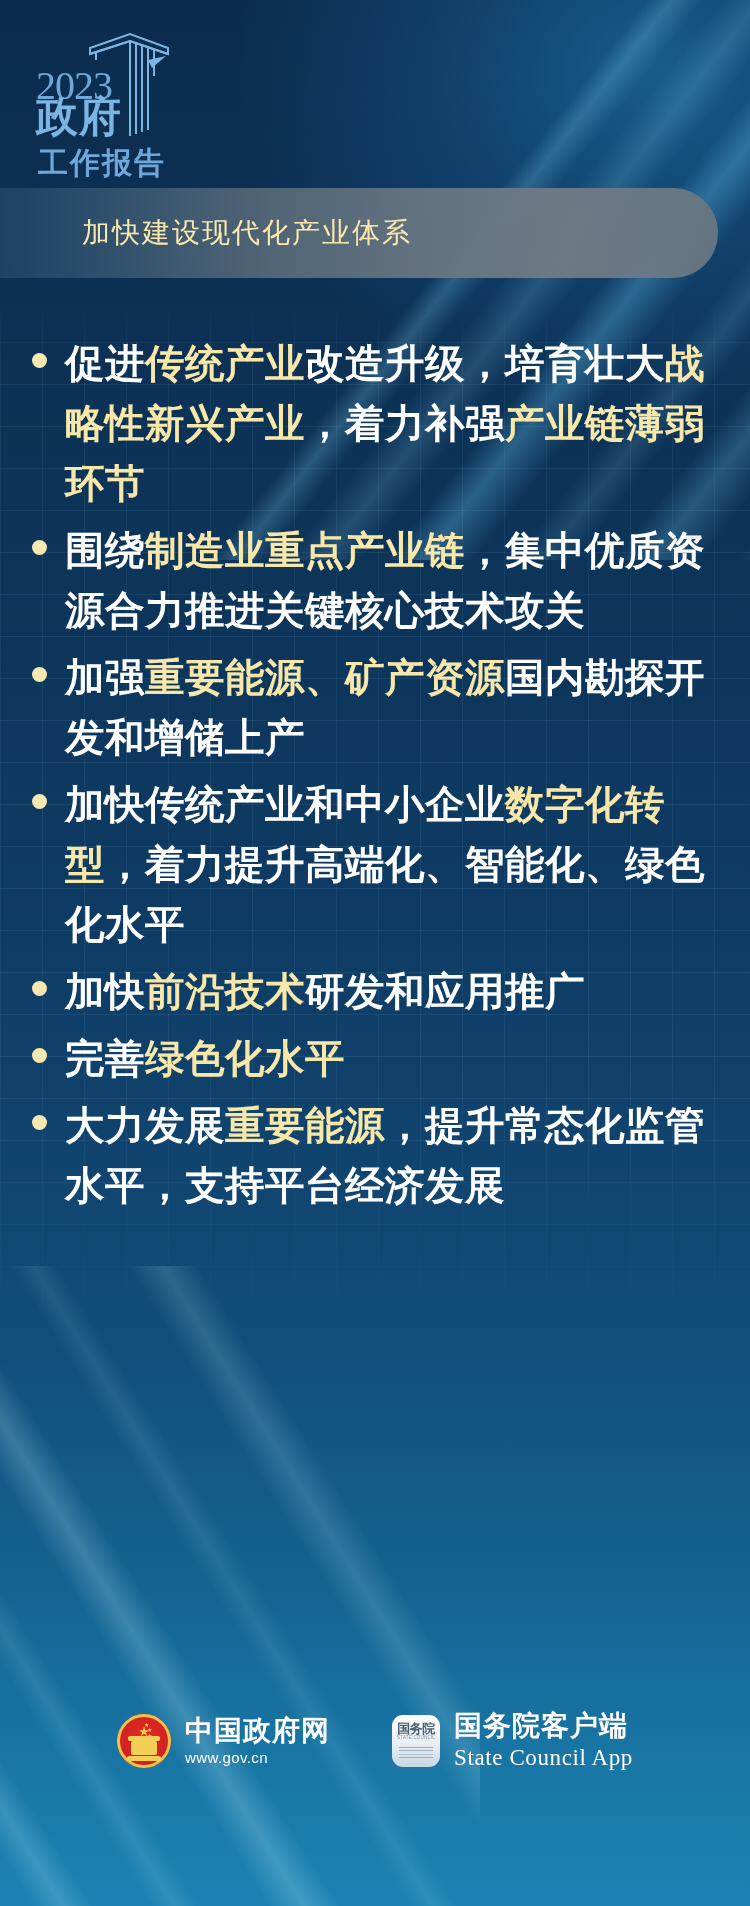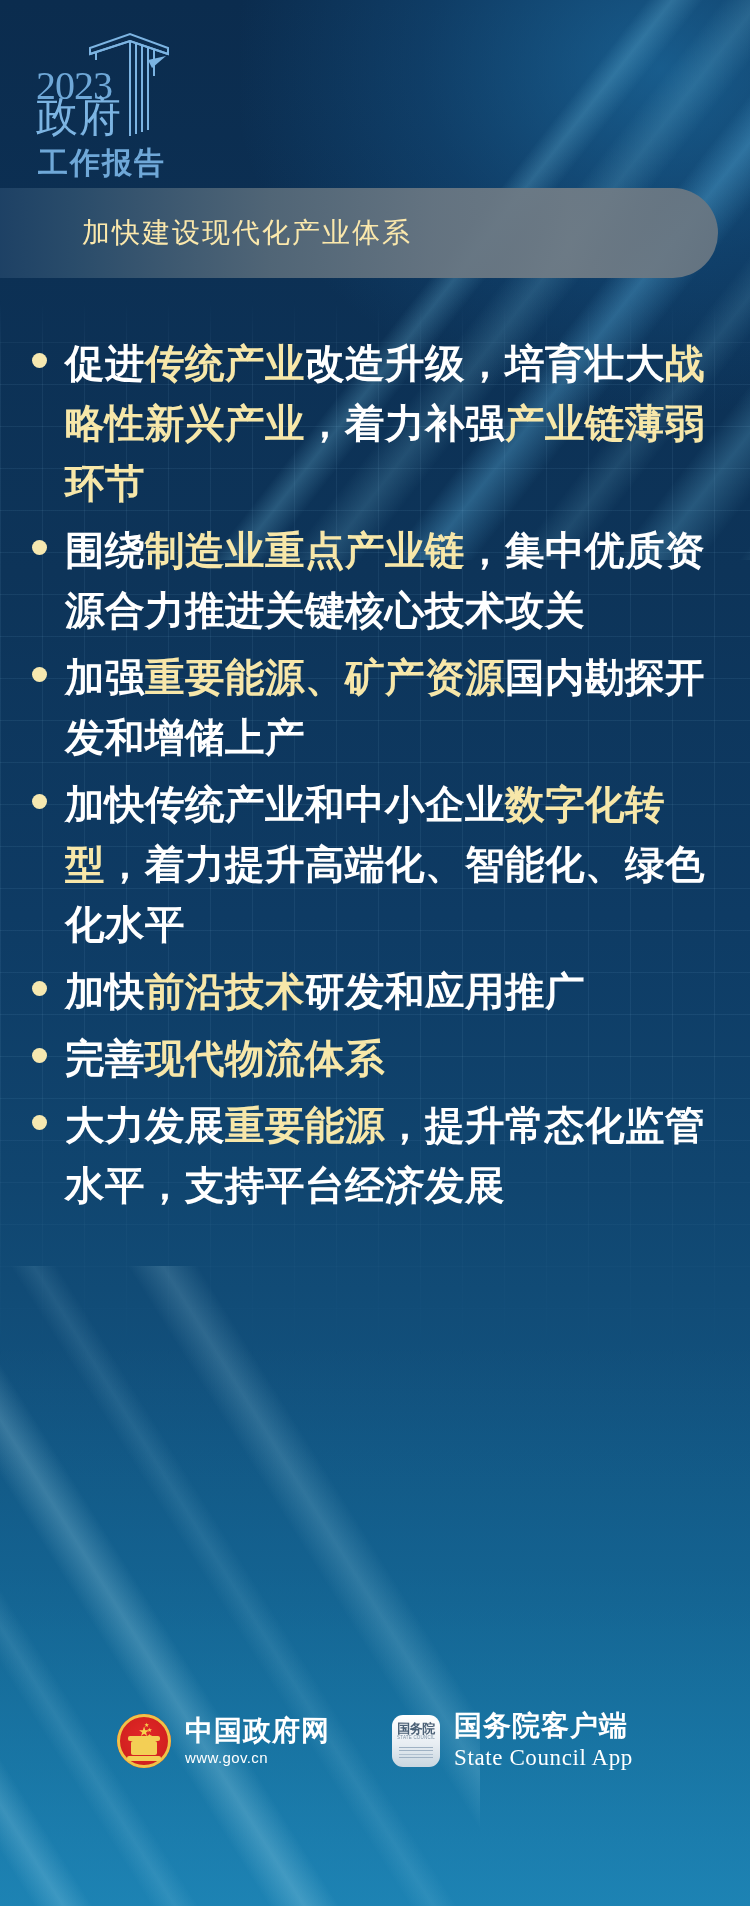--- a/index.html
+++ b/index.html
@@ -113,21 +113,21 @@
     font-weight: 400;
     letter-spacing: -1px;
     color: #6fa8d8;
     line-height: 1;
   }
   .logo-cn-1 {
     position: absolute;
     left: 2px;
     top: 66px;
     font-size: 42px;
-    font-weight: 400;
+    font-weight: 700;
     color: #7cb4e2;
     letter-spacing: 1px;
     line-height: 1;
   }
   .logo-cn-2 {
     position: absolute;
     left: 4px;
     top: 110px;
     font-size: 30px;
     font-weight: 700;
@@ -380,21 +380,21 @@
       <div class="bullet-item">
         <div class="bullet-dot"></div>
         <div class="bullet-text"><span>加快传统产业和中小企业</span><span class="hl">数字化转型</span><span>，着力提升高端化、智能化、绿色化水平</span></div>
       </div>
       <div class="bullet-item">
         <div class="bullet-dot"></div>
         <div class="bullet-text"><span>加快</span><span class="hl">前沿技术</span><span>研发和应用推广</span></div>
       </div>
       <div class="bullet-item">
         <div class="bullet-dot"></div>
-        <div class="bullet-text"><span>完善</span><span class="hl">现代物流体系</span></div>
+        <div class="bullet-text"><span>完善</span><span class="hl">绿色化水平</span></div>
       </div>
       <div class="bullet-item">
         <div class="bullet-dot"></div>
         <div class="bullet-text"><span>大力发展</span><span class="hl">重要能源</span><span>，提升常态化监管水平，支持平台经济发展</span></div>
       </div>
     </div>
 
   <div class="footer">
 
     <div class="footer-block">

